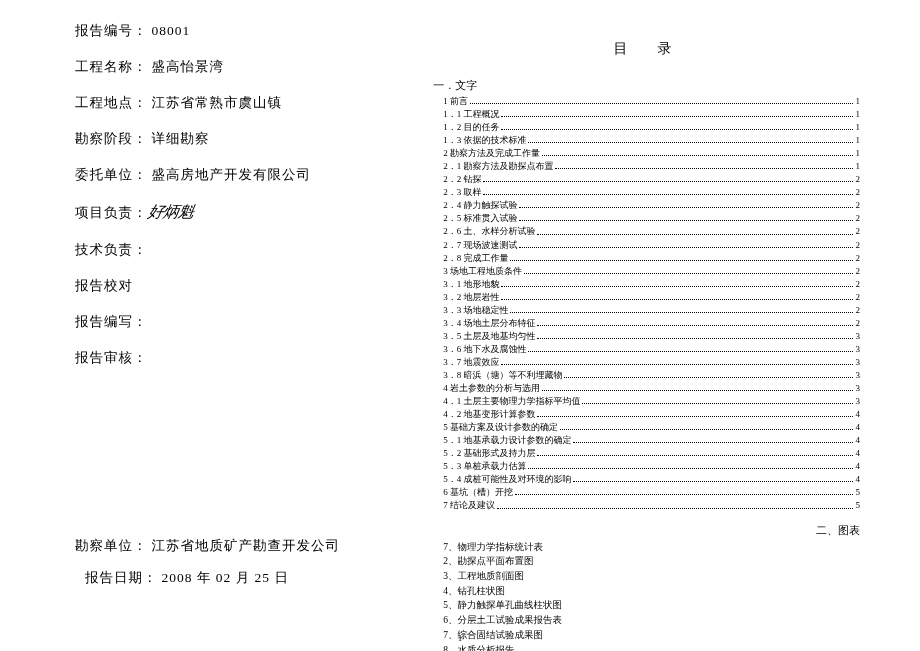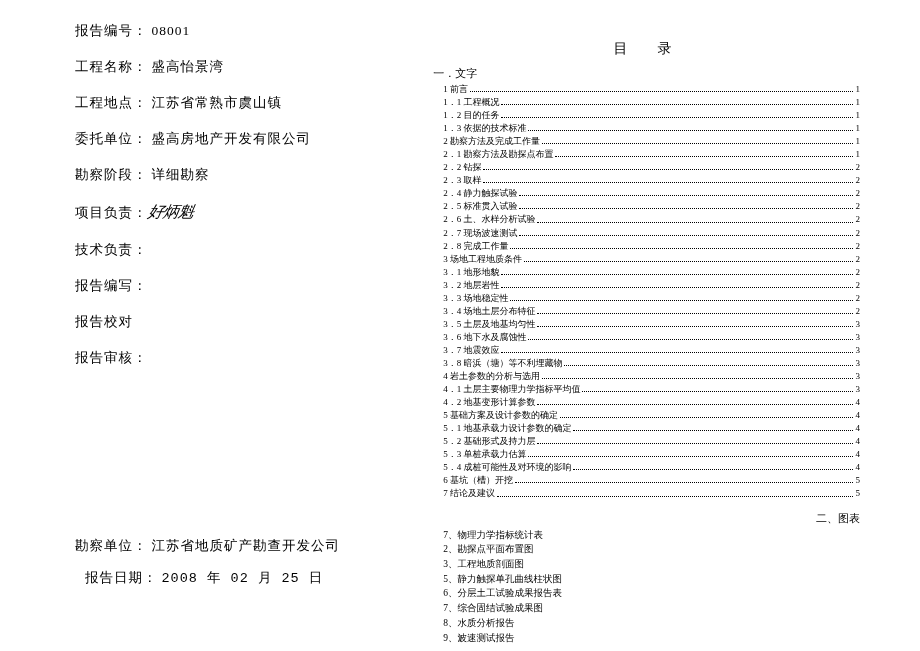--- a/index.html
+++ b/index.html
@@ -34,28 +34,27 @@
       font-style: italic;
       font-size: 16px;
       display: inline-block;
       transform: skewX(-10deg);
       letter-spacing: -1px;
     }
     .spacer-lg { flex-grow: 1; min-height: 80px; }
     .bottom-block {
       margin-top: auto;
       padding-bottom: 30px;
-      font-family: Liberation Mono, monospace;
     }
     .bottom-block .cover-field { margin-bottom: 14px; }
     .toc-title {
       text-align: center;
       font-size: 14px;
       letter-spacing: 8px;
-      margin-bottom: 8px;
+      margin-bottom: 20px;
     }
     .toc-section-head {
       font-size: 11px;
       margin-bottom: 2px;
       margin-top: 4px;
     }
     .toc-row {
       display: flex;
       align-items: flex-start;
       font-size: 9px;
@@ -98,36 +97,36 @@
     <div class="cover-field">
       <span>报告编号：</span><span class="value">08001</span>
     </div>
     <div class="cover-field">
       <span>工程名称：</span><span class="value">盛高怡景湾</span>
     </div>
     <div class="cover-field">
       <span>工程地点：</span><span class="value">江苏省常熟市虞山镇</span>
     </div>
     <div class="cover-field">
+      <span>勘察阶段：</span><span class="value">详细勘察</span>
+    </div>
+    <div class="cover-field">
       <span>委托单位：</span><span class="value">盛高房地产开发有限公司</span>
     </div>
     <div class="cover-field">
-      <span>勘察阶段：</span><span class="value">详细勘察</span>
-    </div>
-    <div class="cover-field">
       <span>项目负责：</span><span class="signature">好炳魁</span>
     </div>
     <div class="cover-field">
       <span>技术负责：</span>
     </div>
     <div class="cover-field">
+      <span>报告校对</span>
+    </div>
+    <div class="cover-field">
       <span>报告编写：</span>
-    </div>
-    <div class="cover-field">
-      <span>报告校对</span>
     </div>
     <div class="cover-field">
       <span>报告审核：</span>
     </div>
 
     <div class="spacer-lg"></div>
 
     <div class="bottom-block">
       <div class="cover-field">
         <span>勘察单位：</span><span class="value">江苏省地质矿产勘查开发公司</span>
@@ -301,20 +300,21 @@
           <span class="toc-label indent0">7 结论及建议</span>
           <span class="toc-dots"></span>
           <span class="toc-page">5</span>
         </div>
       </div>
     <div class="toc-section-head" style="margin-top:10px;text-align:right;">二、图表</div>
     <ul id="figure-list" class="plain-list">
         <li>7、物理力学指标统计表</li>
         <li>2、勘探点平面布置图</li>
         <li>3、工程地质剖面图</li>
+        <li>4、钻孔柱状图</li>
         <li>5、静力触探单孔曲线柱状图</li>
         <li>6、分层土工试验成果报告表</li>
         <li>7、综合固结试验成果图</li>
         <li>8、水质分析报告</li>
         <li>9、波速测试报告</li>
       </ul>
   </div>
 </div>
 
 <div class="page-number">1</div>

